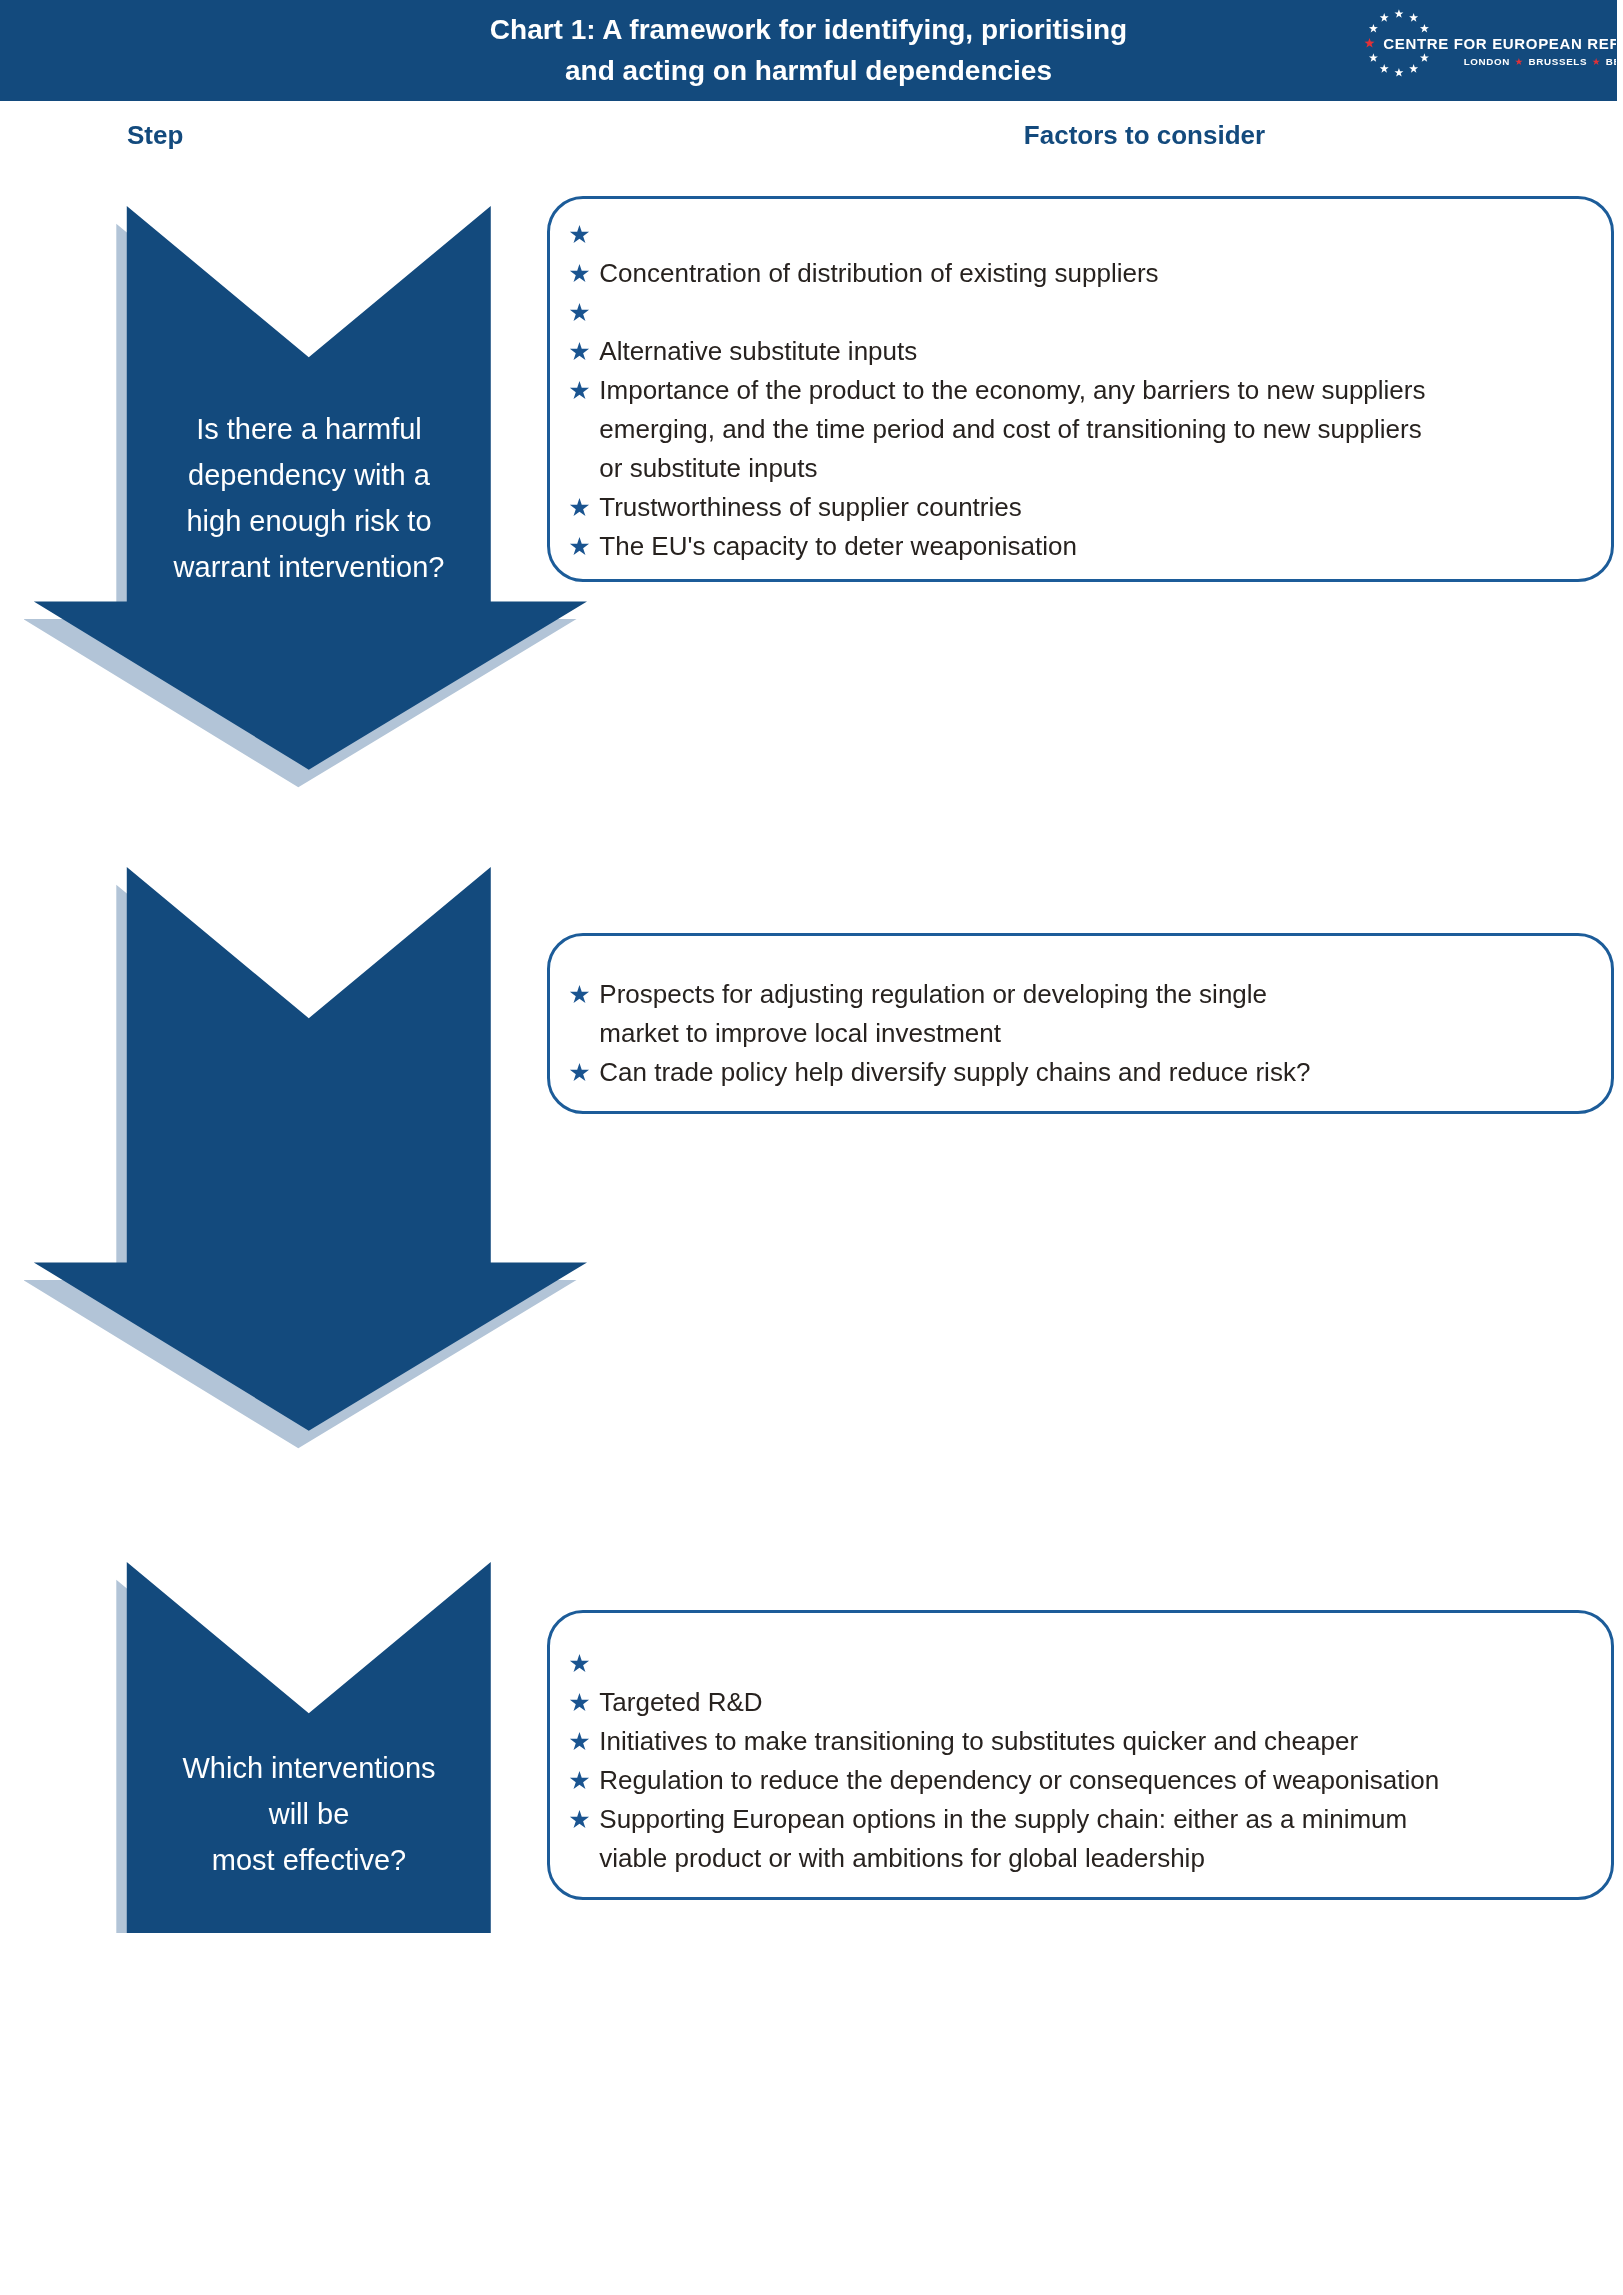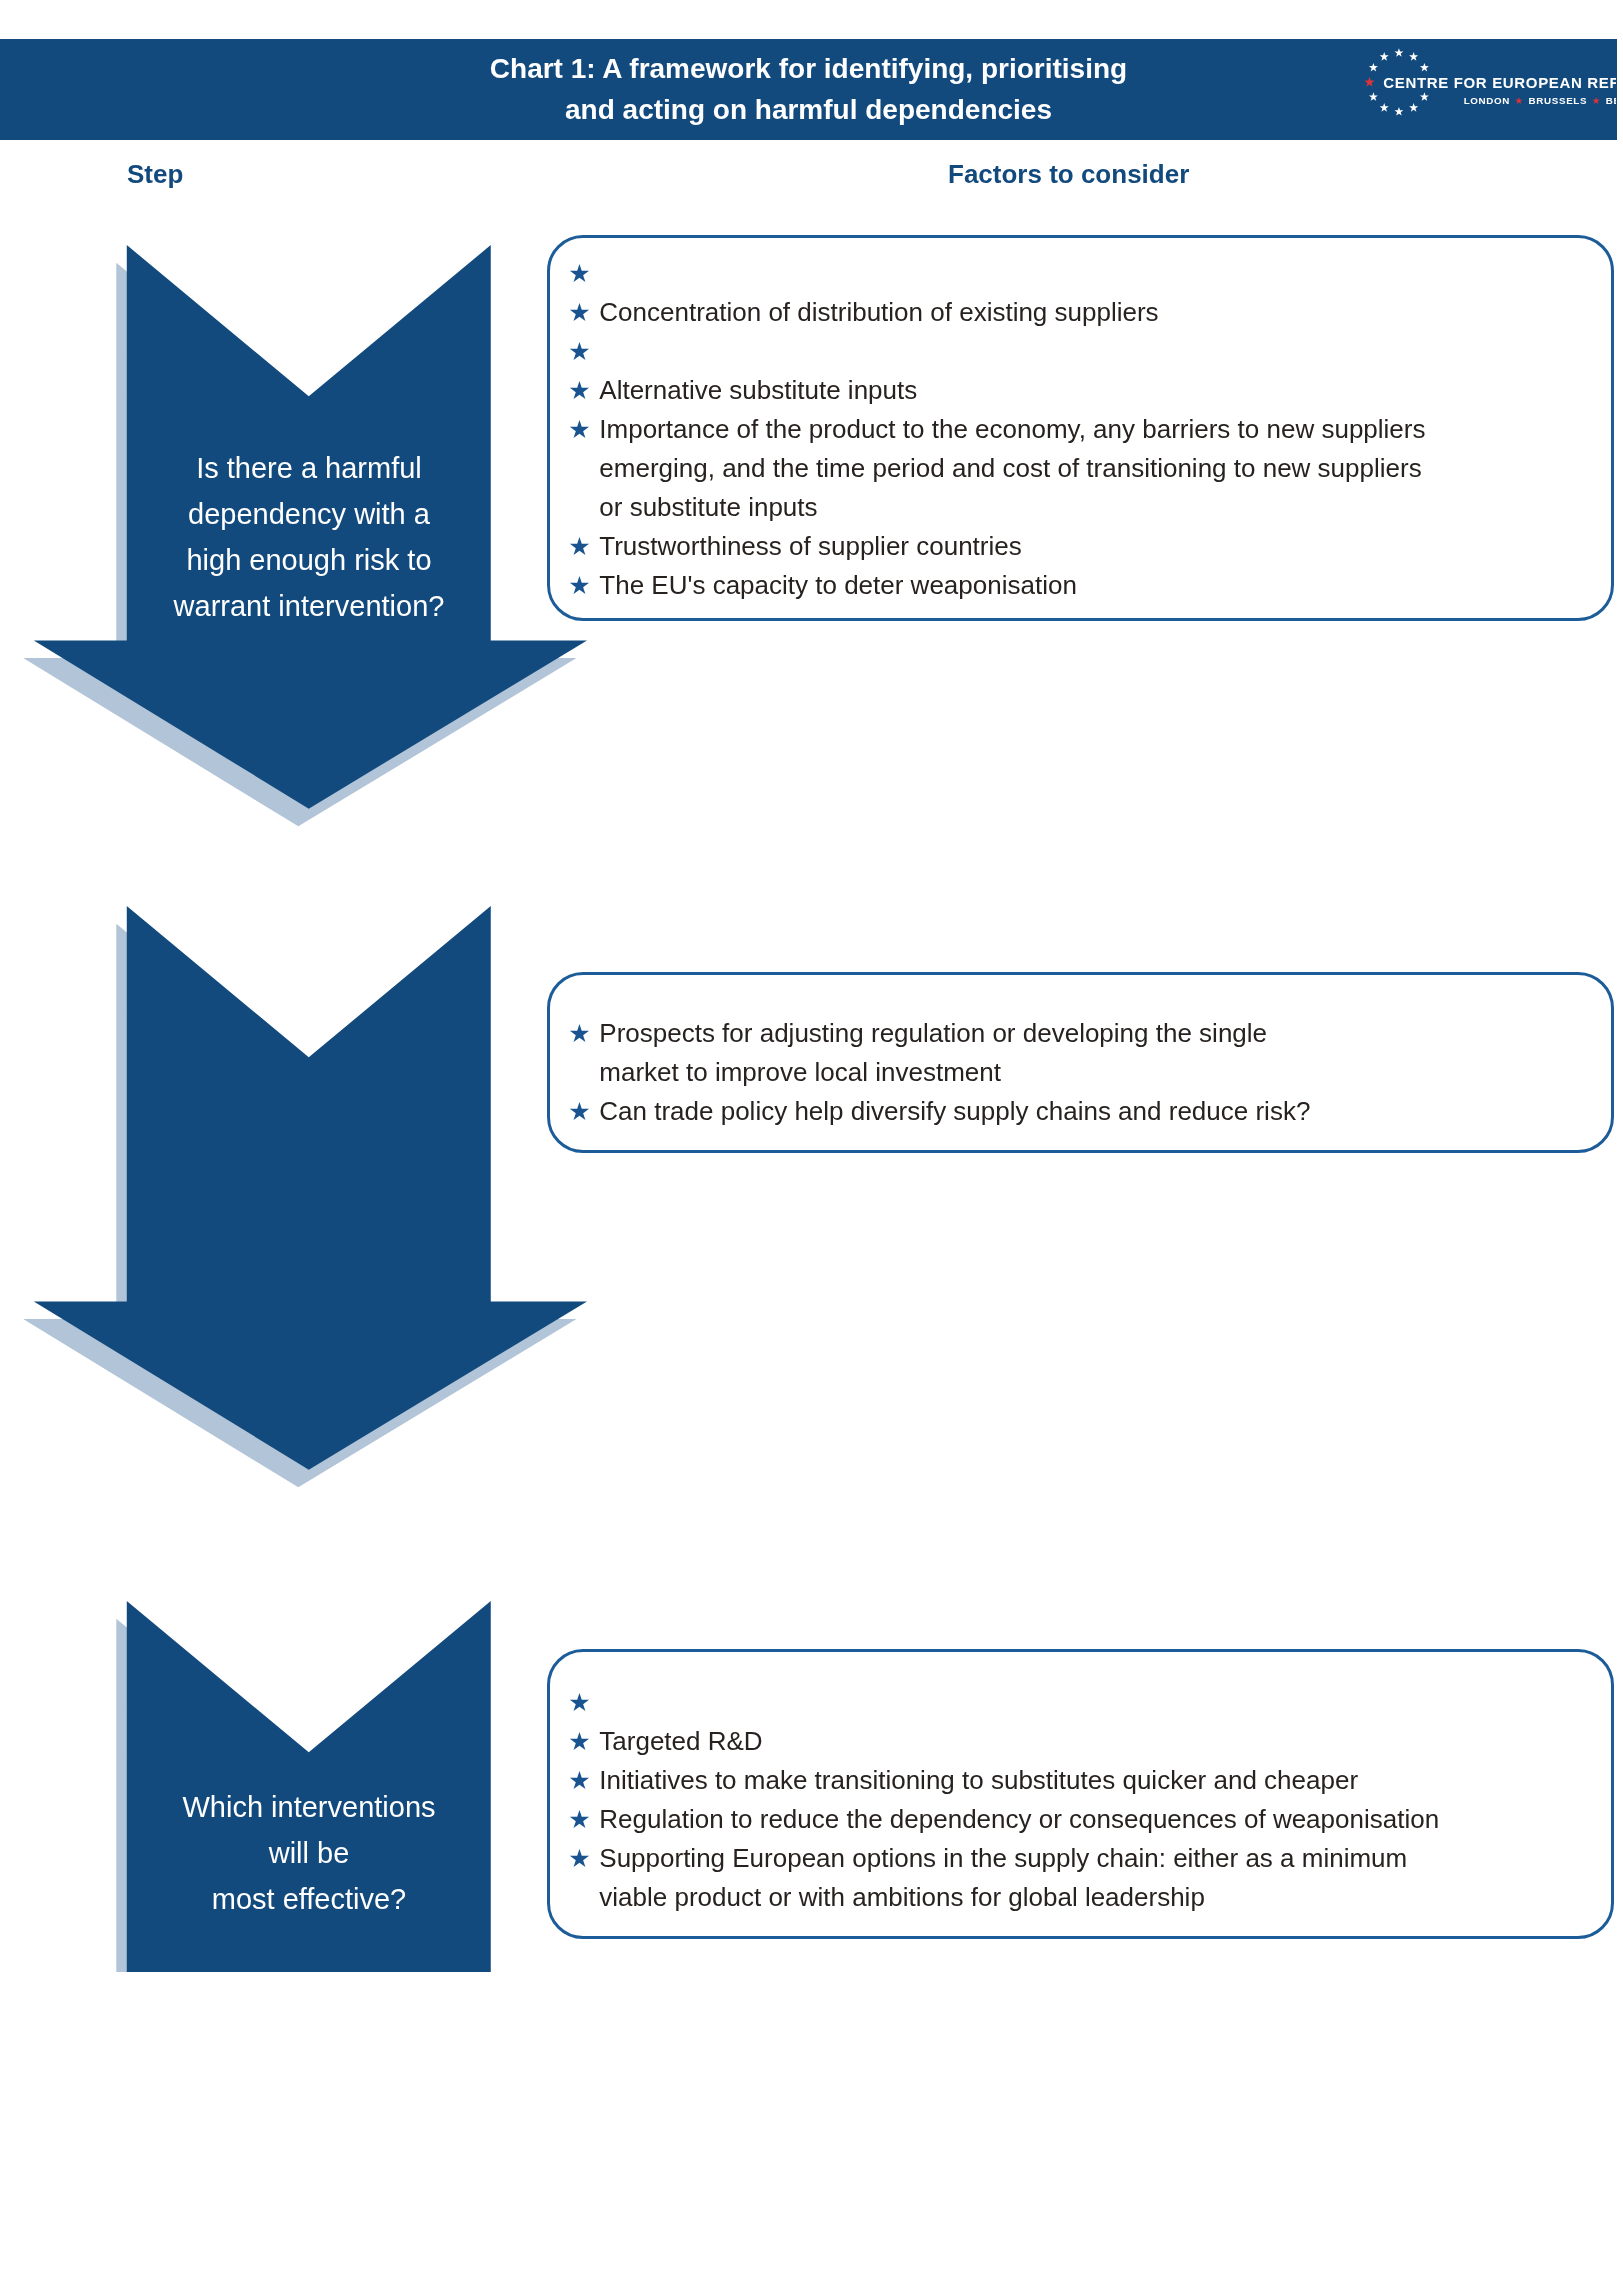--- a/index.html
+++ b/index.html
@@ -6,36 +6,36 @@
     --navy:#134a7d;
     --border-blue:#1c5c99;
     --star-blue:#1a5490;
     --shadow-blue:#b2c4d7;
     --logo-red:#e23137;
     --text-dark:#27221f;
     --white:#ffffff;
   }
   html,body{margin:0;padding:0;background:#ffffff;}
   body{font-family:"Liberation Sans", sans-serif;}
-  .page{position:relative;width:1623px;height:1933px;background:#ffffff;overflow:hidden;margin-top:39px;}
+  .page{position:relative;width:1623px;height:1933px;background:#ffffff;overflow:hidden;}
 
   
   .header-bar{position:absolute;left:0;top:0;width:1617px;height:101px;background:var(--navy);}
   .header-title{
     position:absolute;left:0;top:9.2px;width:1617px;
     text-align:center;color:var(--white);
     font-size:28px;line-height:41px;font-weight:bold;
     white-space:pre-line;
   }
   .logo-svg{position:absolute;left:1361px;top:3.9px;}
 
   
   .col-label{position:absolute;top:120px;font-size:26px;font-weight:bold;color:var(--navy);}
   .col-step{left:127px;width:364px;text-align:left;}
-  .col-factors{left:948px;width:393px;}
+  .col-factors{left:948px;width:393px;text-align:center;}
 
   
   .arrow-svg{position:absolute;left:24px;width:563px;height:582px;}
   .arrow-1{top:206px;}
   .arrow-2{top:867px;}
   .arrow-3{top:1562px;}
   .arrow-main{fill:var(--navy);}
   .arrow-shadow{fill:var(--shadow-blue);}
   .arrow-label{
     position:absolute;left:127px;width:364px;

